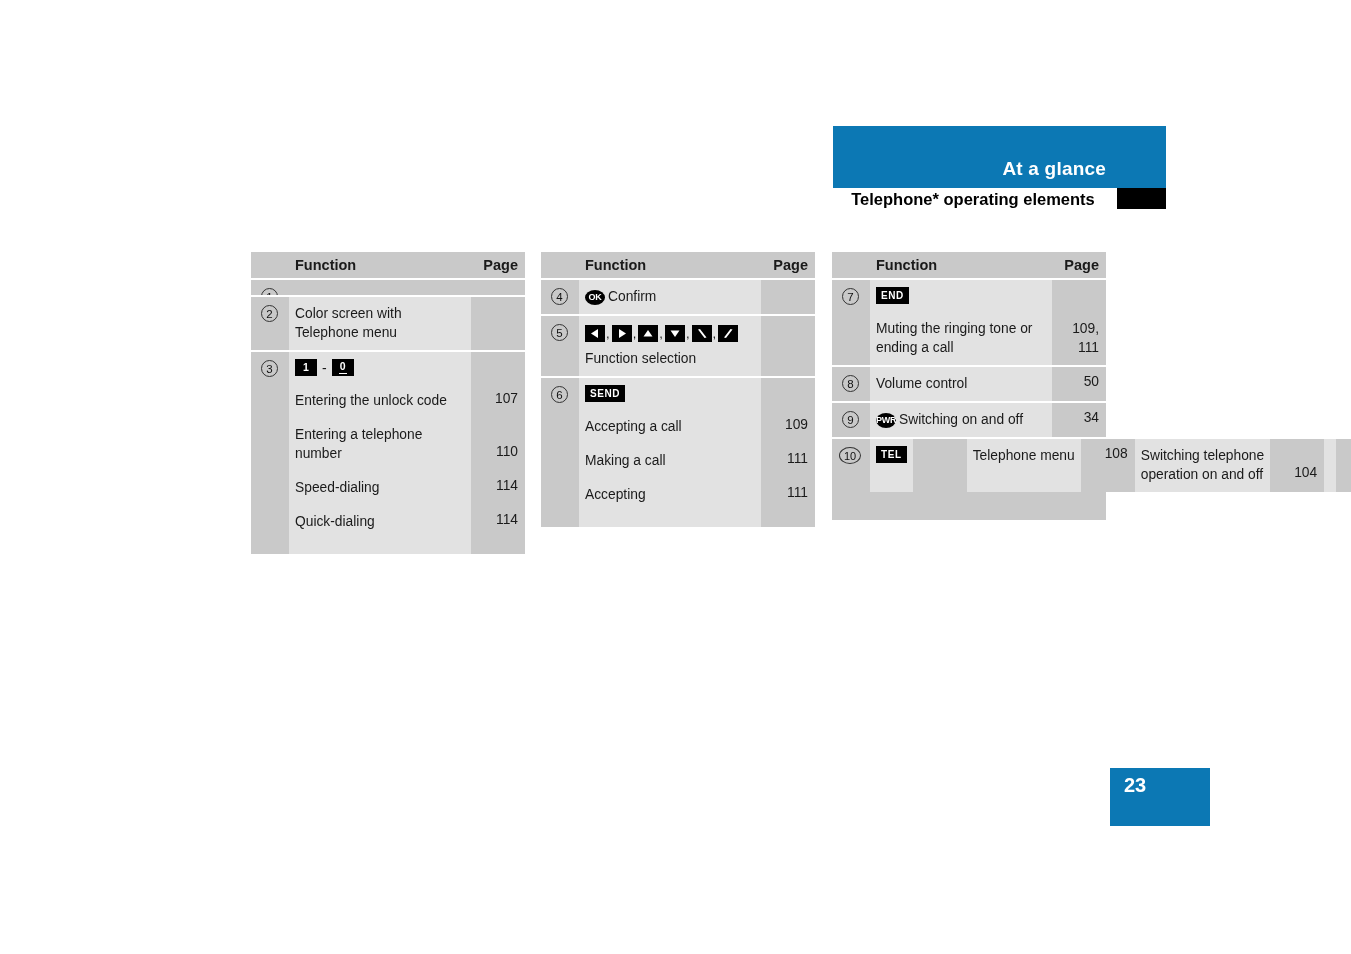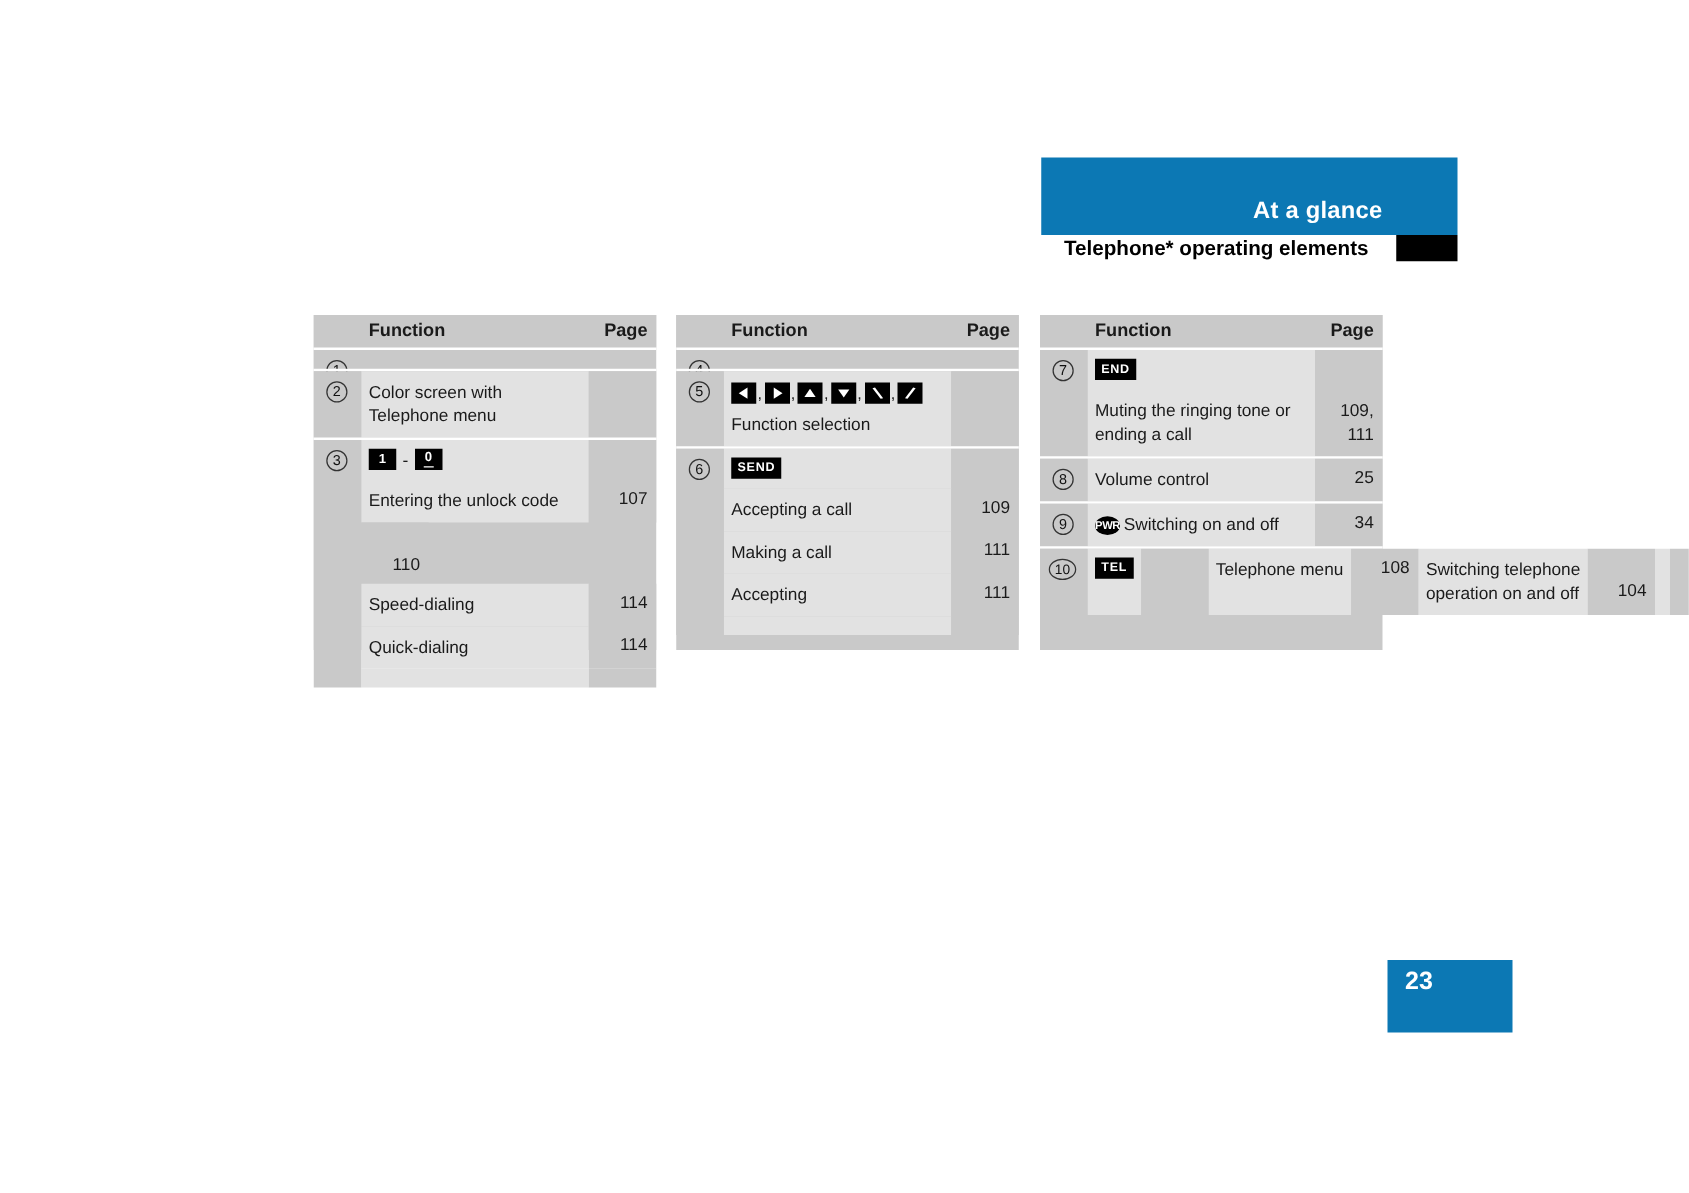--- a/index.html
+++ b/index.html
@@ -271,20 +271,24 @@
           </div>
           <div class="body-pg"></div>
         </div>
 
         <div class="cellbody">
           <div class="body-fn line">Entering the unlock code</div>
           <div class="body-pg">107</div>
         </div>
 
         <div class="cellbody">
+          <div class="body-fn" style="padding-right:0;">
+            <div class="line">Entering a telephone</div>
+            <div class="line">number</div>
+          </div>
           <div class="body-pg" style="padding-top:26px;">
             <span>110</span>
           </div>
         </div>
 
         <div class="cellbody">
           <div class="body-fn line">Speed-dialing</div>
           <div class="body-pg">114</div>
         </div>
 
@@ -307,20 +311,25 @@
 
   <div class="row head">
     <div class="c-num"></div>
     <div class="c-fn">Function</div>
     <div class="c-pg">Page</div>
   </div>
 
   <div class="row">
     <div class="c-num">
       <span class="circ">4</span>
+    </div>
+    <div class="c-fn">
+      <div class="line">
+        <span class="key-round">OK</span><span>Confirm</span>
+      </div>
     </div>
     <div class="c-pg"></div>
   </div>
 
   <div class="row">
     <div class="c-num">
       <span class="circ">5</span>
     </div>
     <div class="c-fn">
       <div class="line" style="margin-bottom:6px;">
@@ -414,21 +423,21 @@
         </div>
       </div>
     </div>
   </div>
 
   <div class="row">
     <div class="c-num">
       <span class="circ">8</span>
     </div>
     <div class="c-fn line">Volume control</div>
-    <div class="c-pg">25</div>
+    <div class="c-pg">50</div>
   </div>
 
   <div class="row">
     <div class="c-num">
       <span class="circ">9</span>
     </div>
     <div class="c-fn">
       <div class="line">
         <span class="key-round">PWR</span><span>Switching on and off</span>
       </div>

